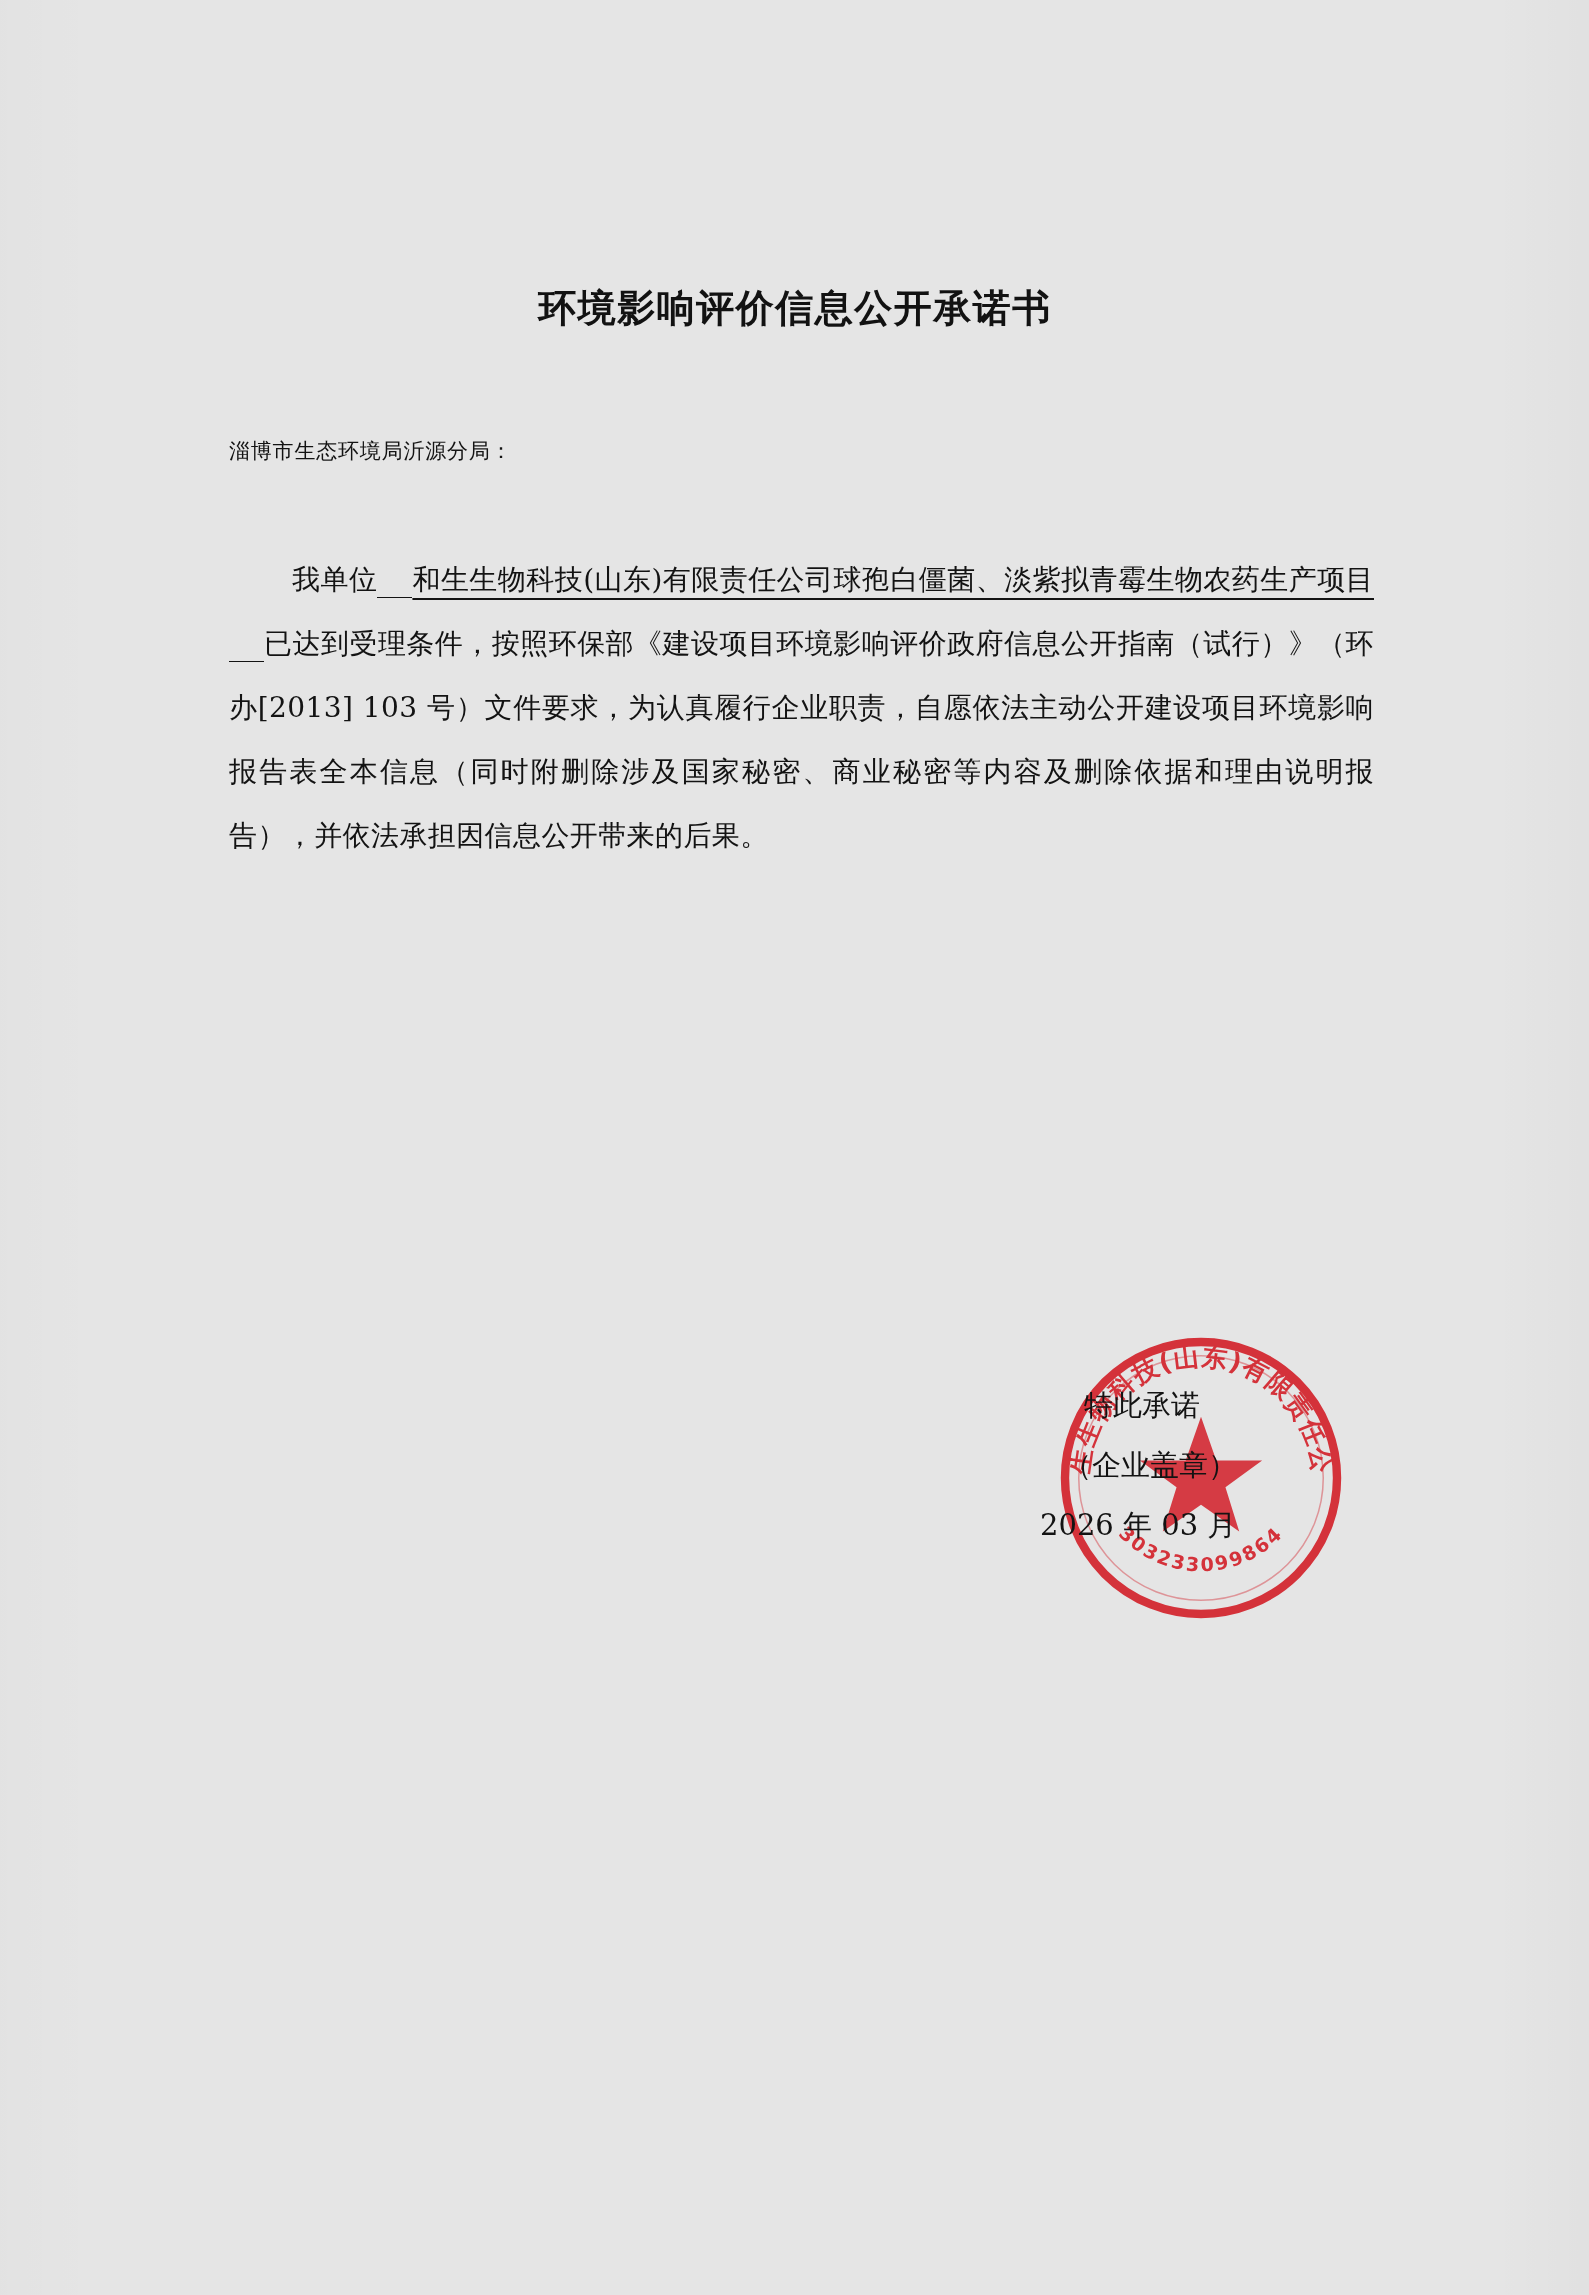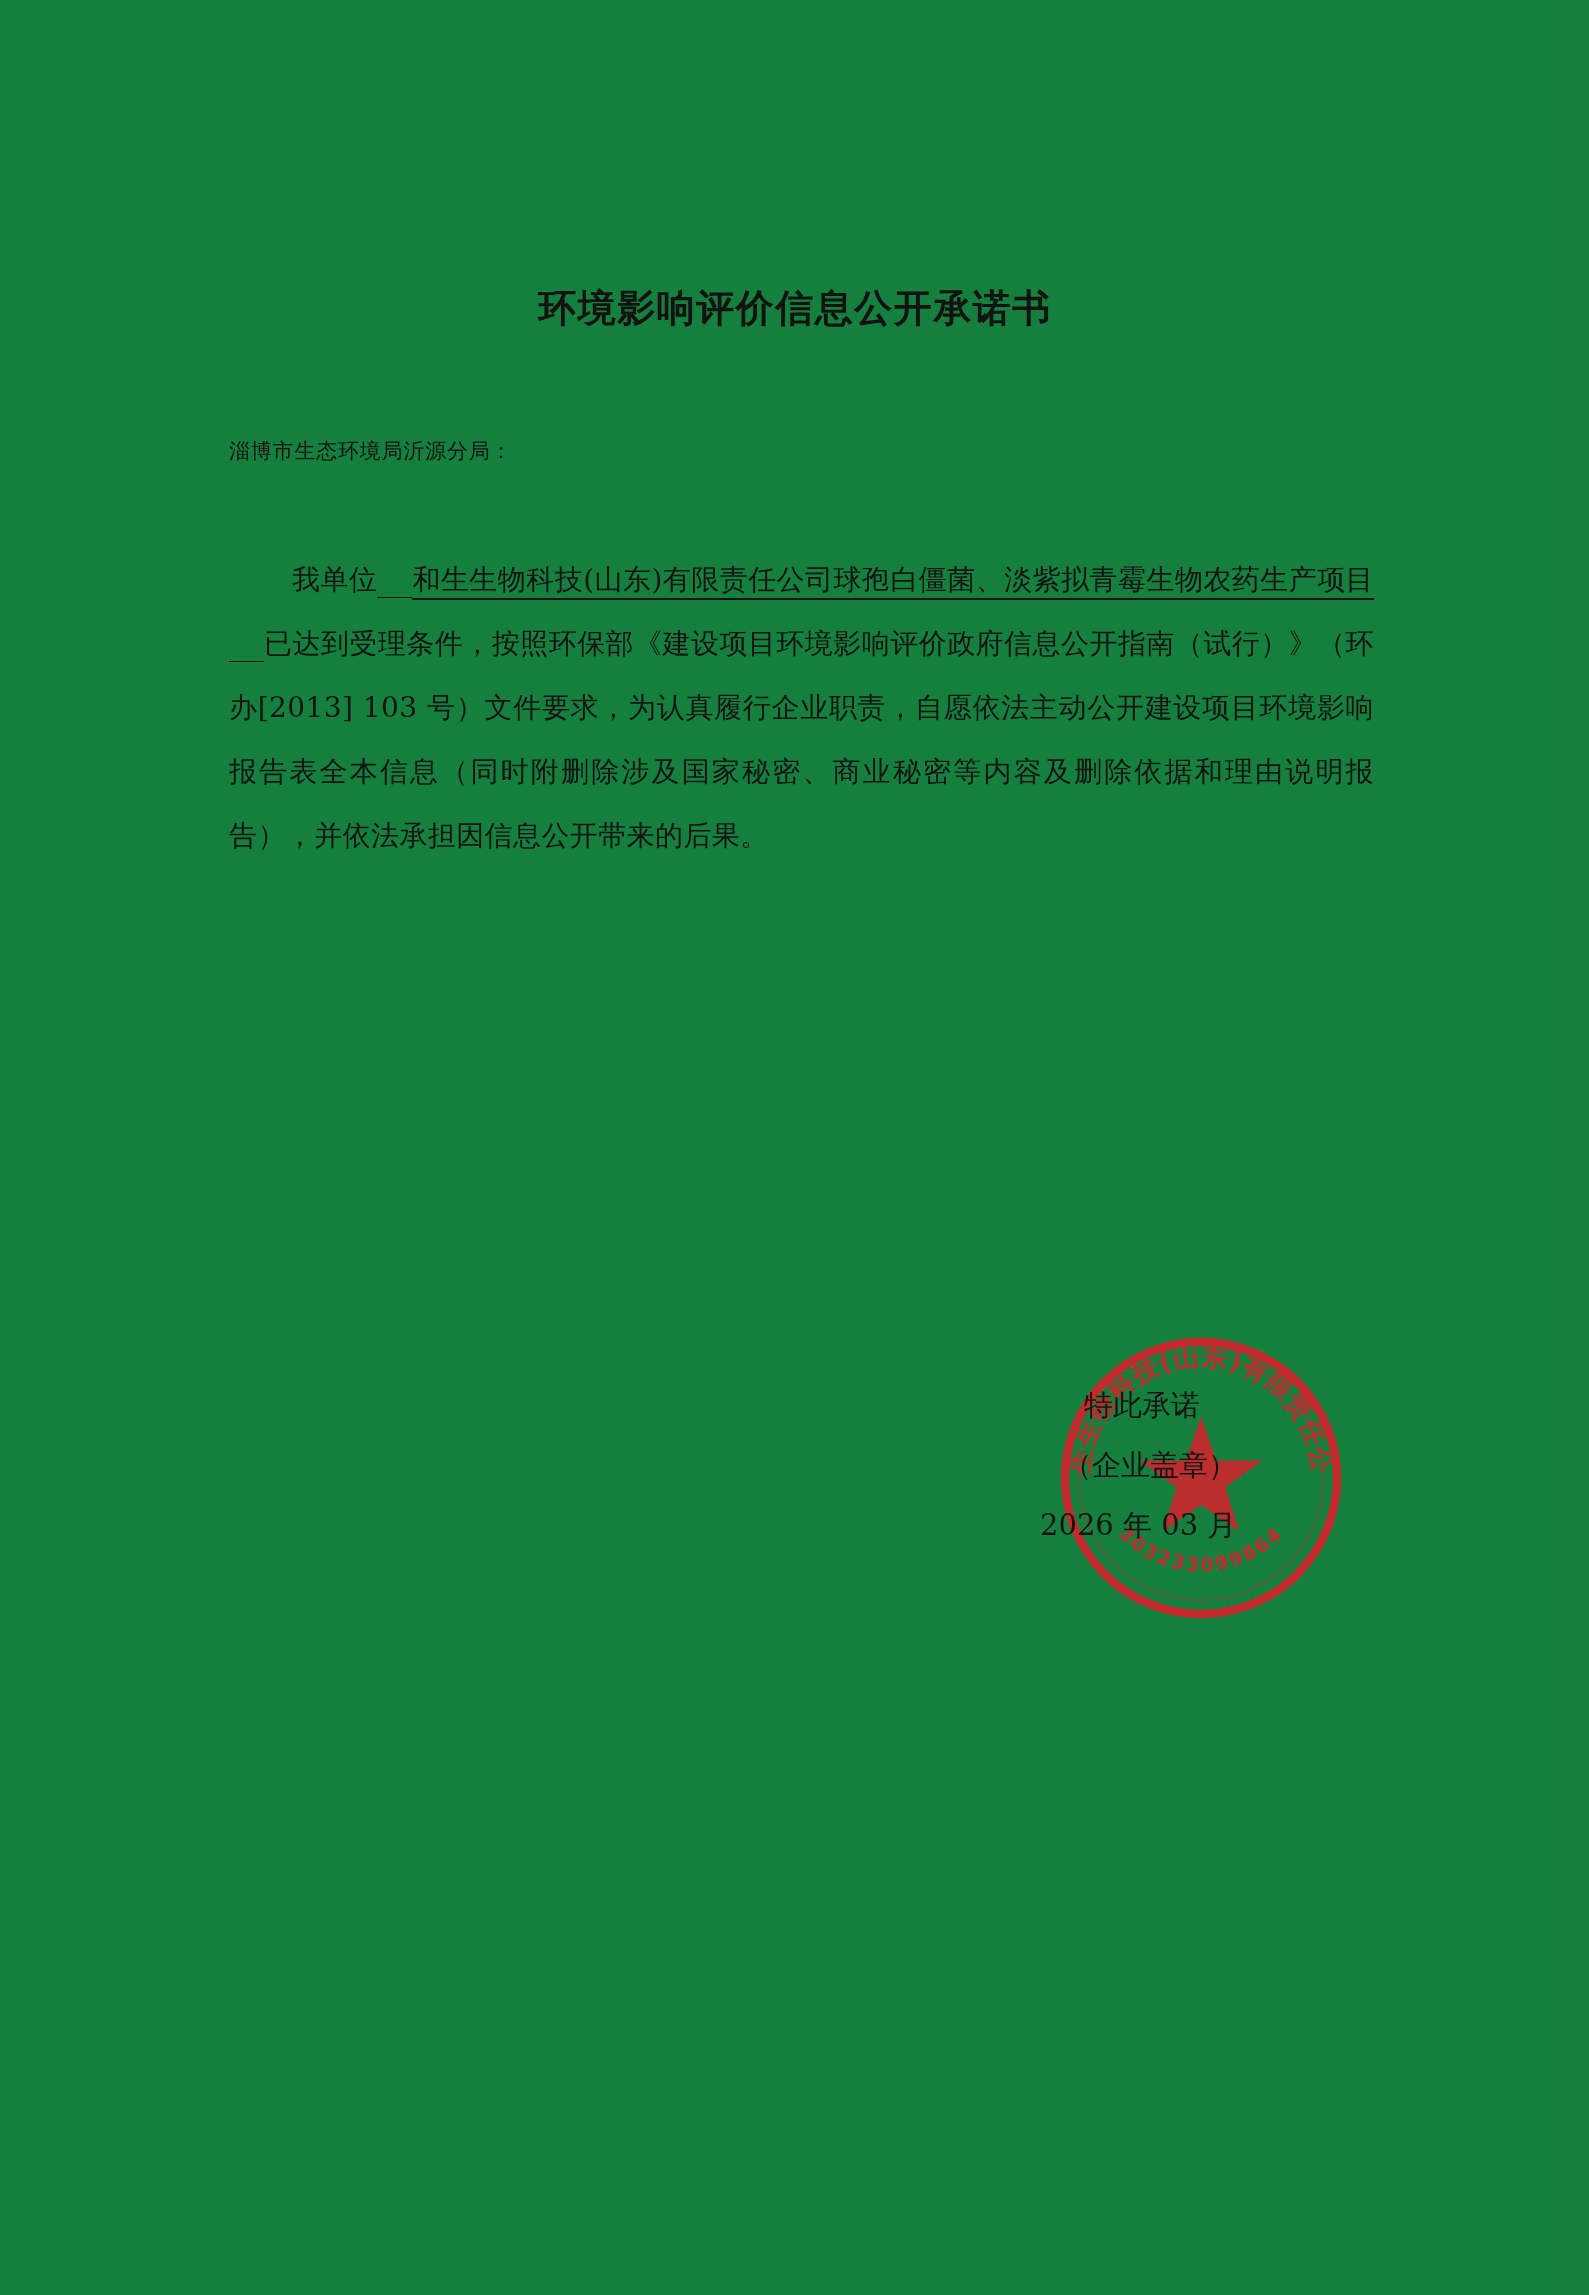--- a/index.html
+++ b/index.html
@@ -8,21 +8,21 @@
     background: #ffffff;
   }
   body {
     font-family: "DejaVu Serif", "Liberation Serif", serif;
     color: #141414;
   }
   .page {
     position: relative;
     width: 1590px;
     height: 2295px;
-    background: #15803d;
+    background: #e5e5e5;
     overflow: hidden;
   }
   
   .page::before {
     content: "";
     position: absolute;
     inset: 0;
     background:
       linear-gradient(90deg, rgba(0,0,0,0.012) 0%, rgba(0,0,0,0) 6%, rgba(0,0,0,0) 94%, rgba(0,0,0,0.02) 100%);
     pointer-events: none;

